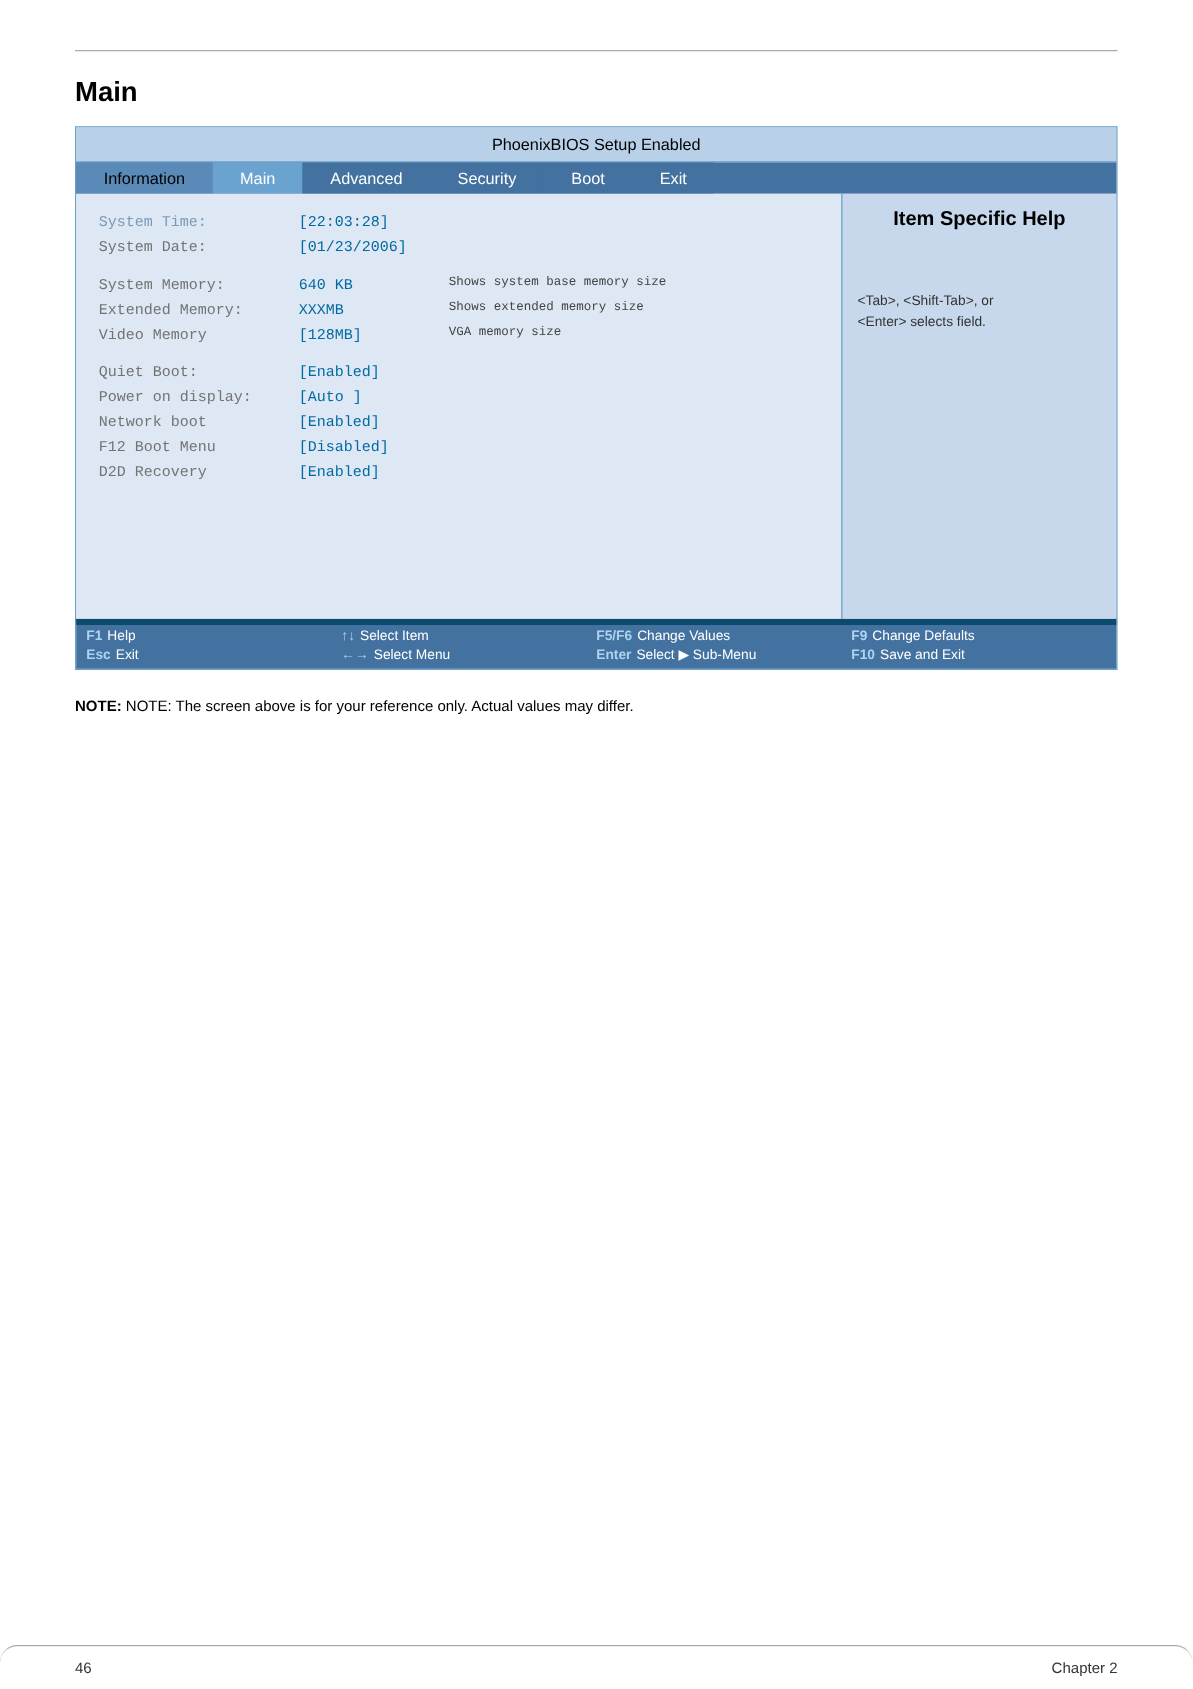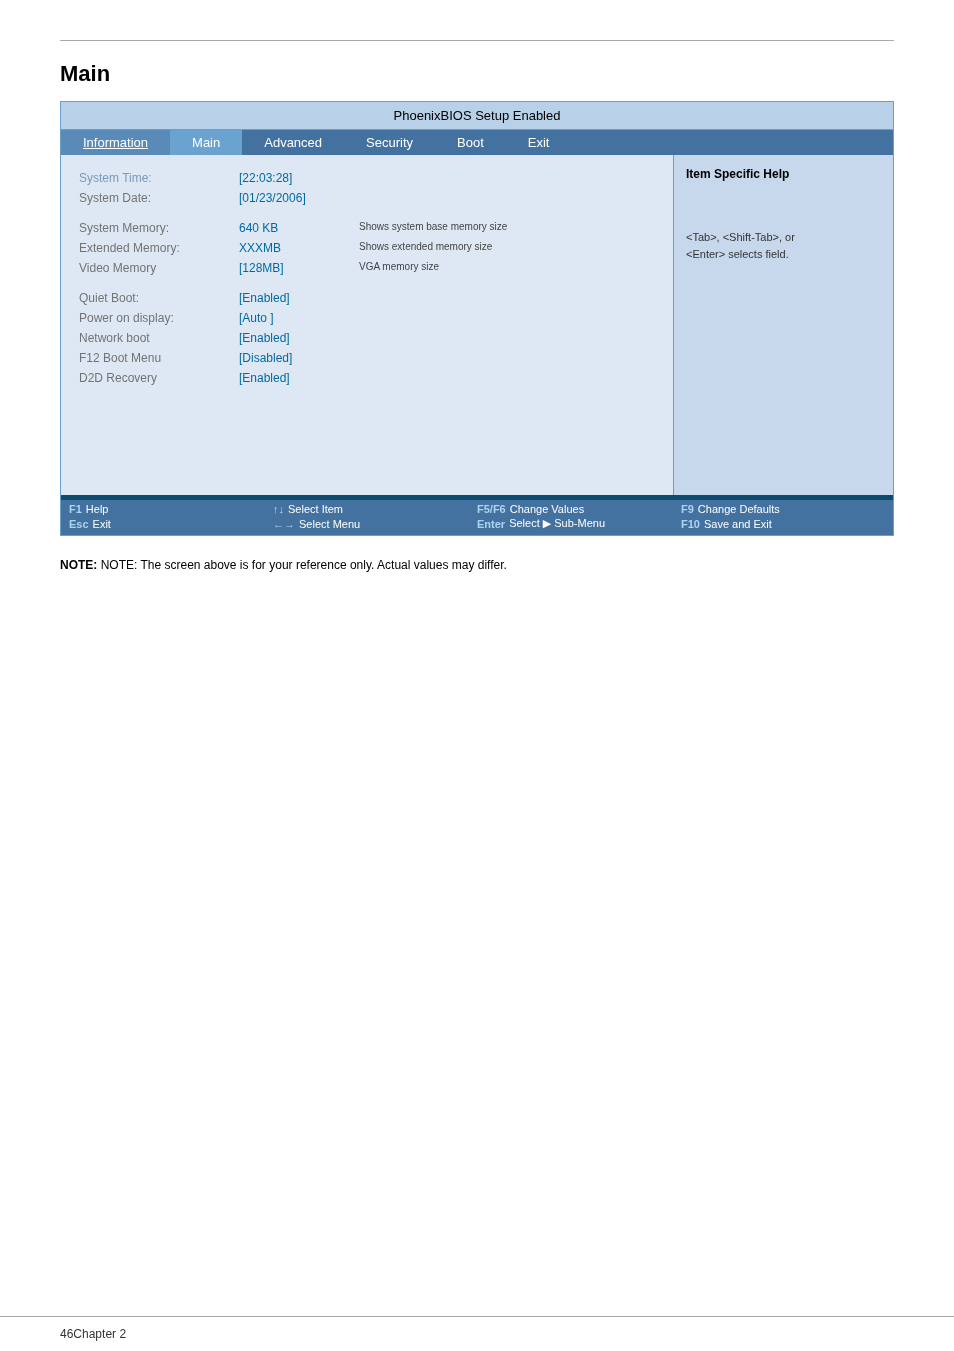--- a/index.html
+++ b/index.html
@@ -51,45 +51,45 @@
     }
     .bios-nav-item {
       padding: 5px 22px;
       font-size: 13px;
       color: #fff;
       background: #4472a0;
       cursor: pointer;
     }
     .bios-nav-item.active {
       background: #5a8ab8;
-      color: #ffffff;
-      text-decoration: underline;
+      color: #000000;
     }
     .bios-nav-item.highlight {
       background: #6ba3d0;
     }
     .bios-content {
       display: flex;
       min-height: 340px;
     }
     .bios-main-panel {
       flex: 1;
       padding: 16px 18px;
       background: #dde8f4;
+      font-family: Liberation Mono, monospace;
     }
     .bios-help-panel {
       width: 220px;
       background: #c8d8ec;
       padding: 12px;
       border-left: 1px solid #6aa0c8;
     }
     .help-title {
-      font-size: 12px;
+      font-size: 16px;
       font-weight: bold;
-      text-align: left;
+      text-align: center;
       margin-bottom: 27px;
       color: #000;
     }
     .help-text {
       font-size: 11px;
       color: #333;
       line-height: 1.5;
       margin-top: 48px;
     }
     .bios-row {
@@ -156,24 +156,25 @@
     .note-bold {
       font-weight: bold;
     }
     .bottom-bar {
       position: absolute;
       bottom: 0;
       left: 0;
       right: 0;
       border-top: 1px solid #aaa;
       display: flex;
-      justify-content: flex-start;
+      justify-content: space-between;
       padding: 10px 60px;
       font-size: 12px;
       color: #333;
+      border-radius: 14px;
     }
   </style>
 </head>
 <body>
 
 <div class="page-container">
   <div class="top-border"></div>
 
   <div class="page-title">Main</div>
 

